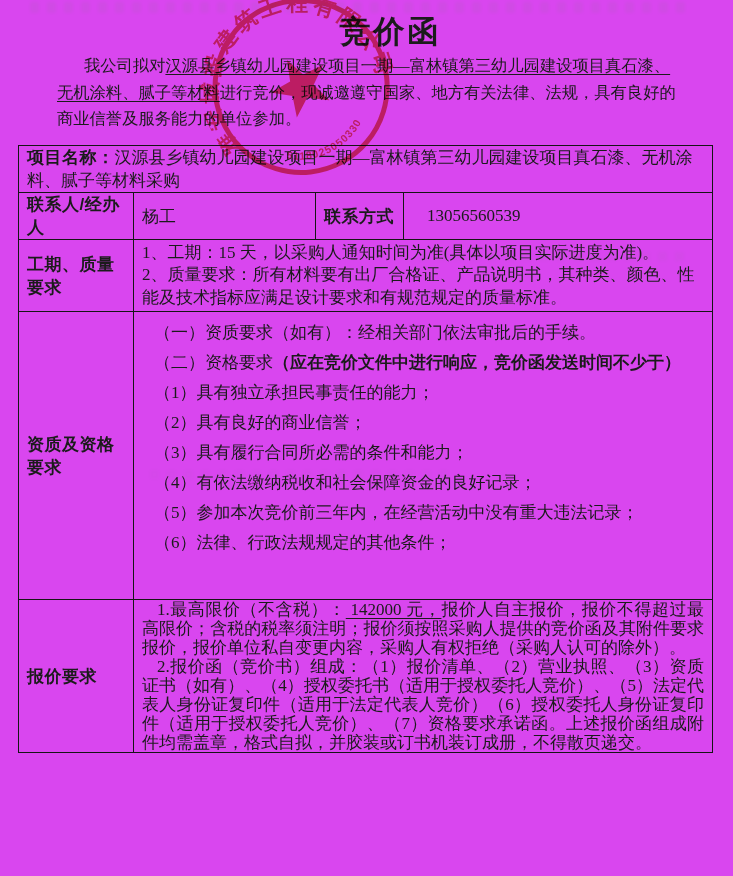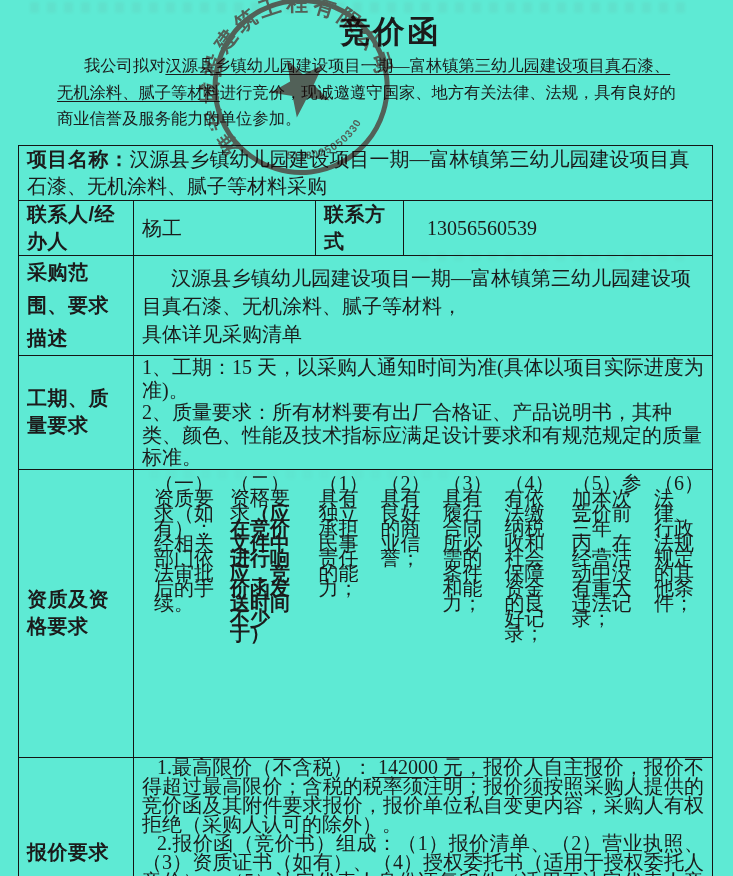--- a/index.html
+++ b/index.html
@@ -7,21 +7,21 @@
   body {
     font-family: "Liberation Serif", "DejaVu Serif", serif;
     color: #1b1b1b;
     -webkit-font-smoothing: antialiased;
   }
   .page {
     position: relative;
     width: 733px;
     height: 876px;
     margin: 0 auto;
-    background: #5eead4;
+    background: #d946ef;
     overflow: hidden;
   }
 
   
   .smudge {
     position: absolute;
     pointer-events: none;
     opacity: 0.14;
     filter: blur(1.6px);
     background: repeating-linear-gradient(90deg,
@@ -63,21 +63,21 @@
   table.main {
     position: absolute;
     left: 18px;
     top: 145px;
     width: 694px;
     border-collapse: collapse;
     table-layout: fixed;
   }
   table.main td {
     border: 1.6px solid #151515;
-    font-size: 20px;
+    font-size: 17px;
     padding: 0 8px;
     vertical-align: middle;
     overflow: hidden;
     margin-top: 8px;
   }
   td.lab {
     font-family: "Liberation Sans", "DejaVu Sans", sans-serif;
     font-weight: bold;
     font-size: 14.2px;
     padding-left: 7px;
@@ -93,20 +93,21 @@
     font-weight: bold;
   }
 
   .r-scope-content   { line-height: 28px; padding-top: 2px; }
   .r-scope-content .first { text-indent: 29px; }
   td.lab-scope       { line-height: 33px; vertical-align: middle; }
 
   .r-sched-content p { line-height: 22.6px; }
   .r-qual-content {
     display: flex;
+    flex-direction: column;
     justify-content: space-around;
     height: 251px;
     padding: 6px 0;
   }
   .r-qual-content p { line-height: 15px; padding-left: 12px; }
 
   .r-time-content p  { line-height: 19.8px; }
   .r-quote-content p { line-height: 19px; text-indent: 15px; text-align: justify; }
 
   .seal {
@@ -154,30 +155,20 @@
         <tr>
       <td colspan="4" style="height:27px">
         <span class="inline-label">项目名称：</span><span>汉源县乡镇幼儿园建设项目一期—富林镇第三幼儿园建设项目真石漆、无机涂料、腻子等材料采购</span>
       </td>
     </tr>
     <tr>
       <td class="lab" style="height:41px">联系人/经办人</td>
       <td>杨工</td>
       <td class="lab">联系方式</td>
       <td style="padding-left:23px">13056560539</td>
-    </tr>
-    <tr>
-      <td class="lab lab-scope" style="height:57px">
-        <div>采购范围、要求</div>
-        <div>描述</div>
-      </td>
-      <td colspan="3" class="r-scope-content">
-        <div class="first">汉源县乡镇幼儿园建设项目一期—富林镇第三幼儿园建设项目真石漆、无机涂料、腻子等材料，</div>
-        <div>具体详见采购清单</div>
-      </td>
     </tr>
     <tr>
       <td class="lab" style="height:72px">工期、质量要求</td>
       <td colspan="3" class="r-sched-content">
         <p>1、工期：15 天，以采购人通知时间为准(具体以项目实际进度为准)。</p>
         <p>2、质量要求：所有材料要有出厂合格证、产品说明书，其种类、颜色、性能及技术指标应满足设计要求和有规范规定的质量标准。</p>
       </td>
     </tr>
     <tr>
       <td class="lab" style="height:288px">资质及资格要求</td>

